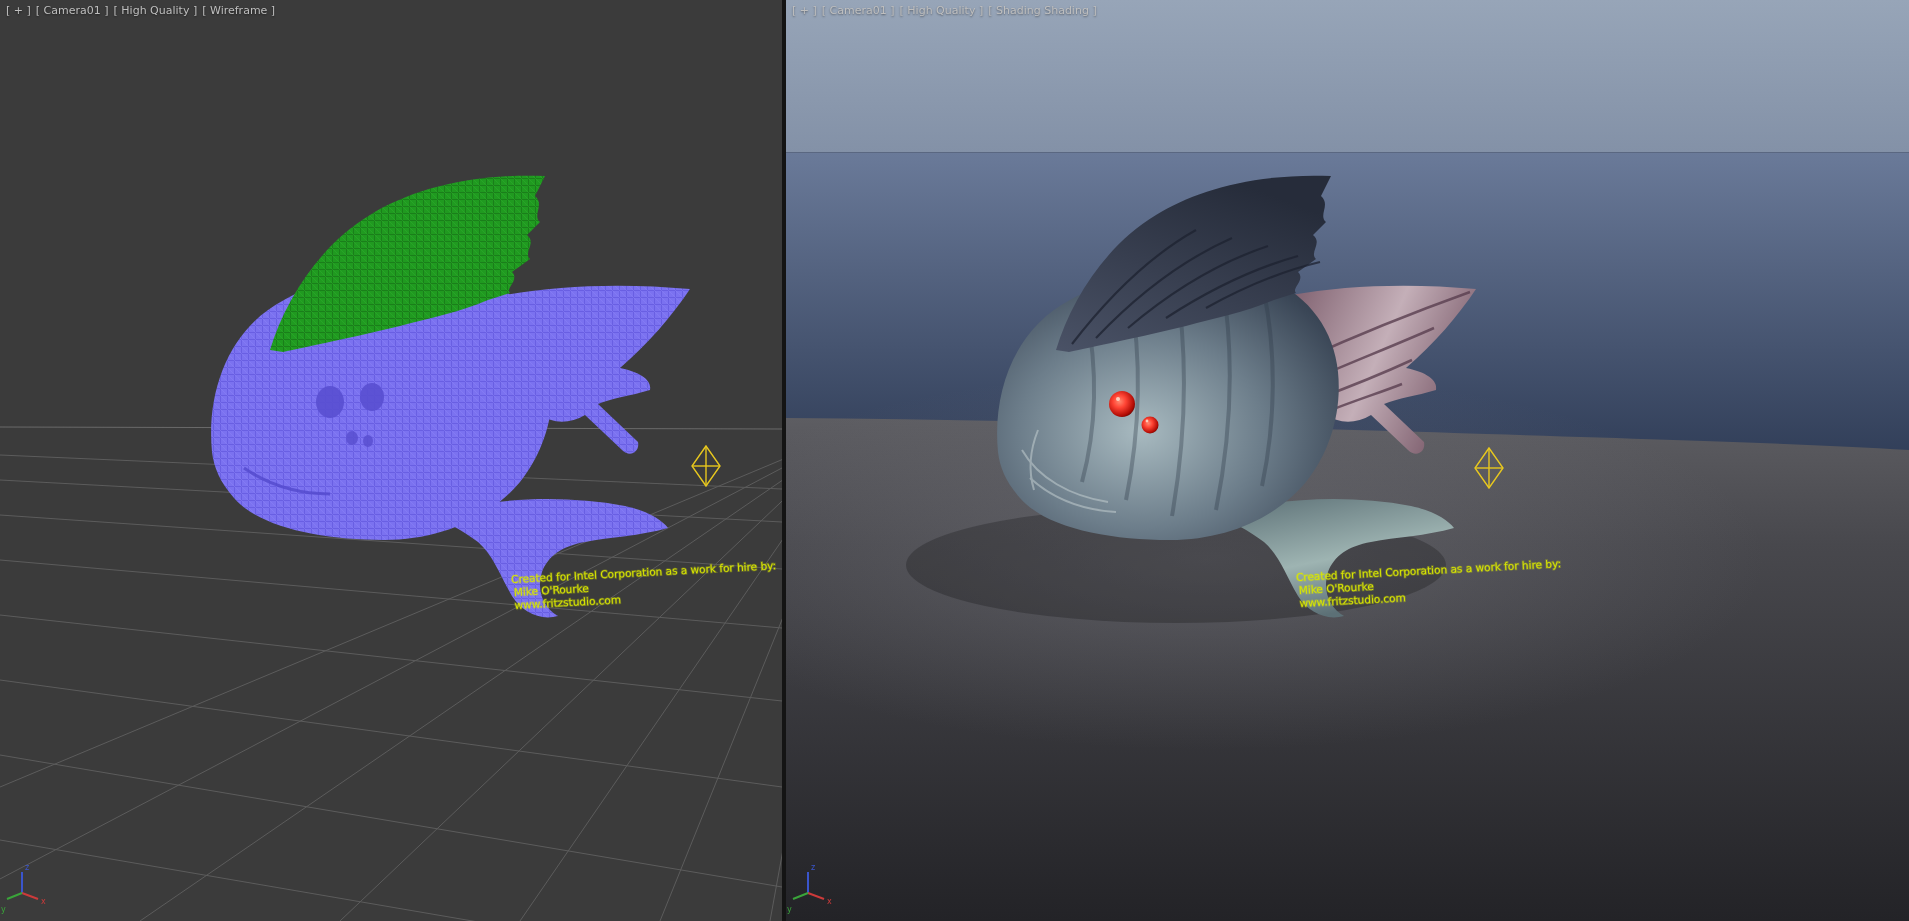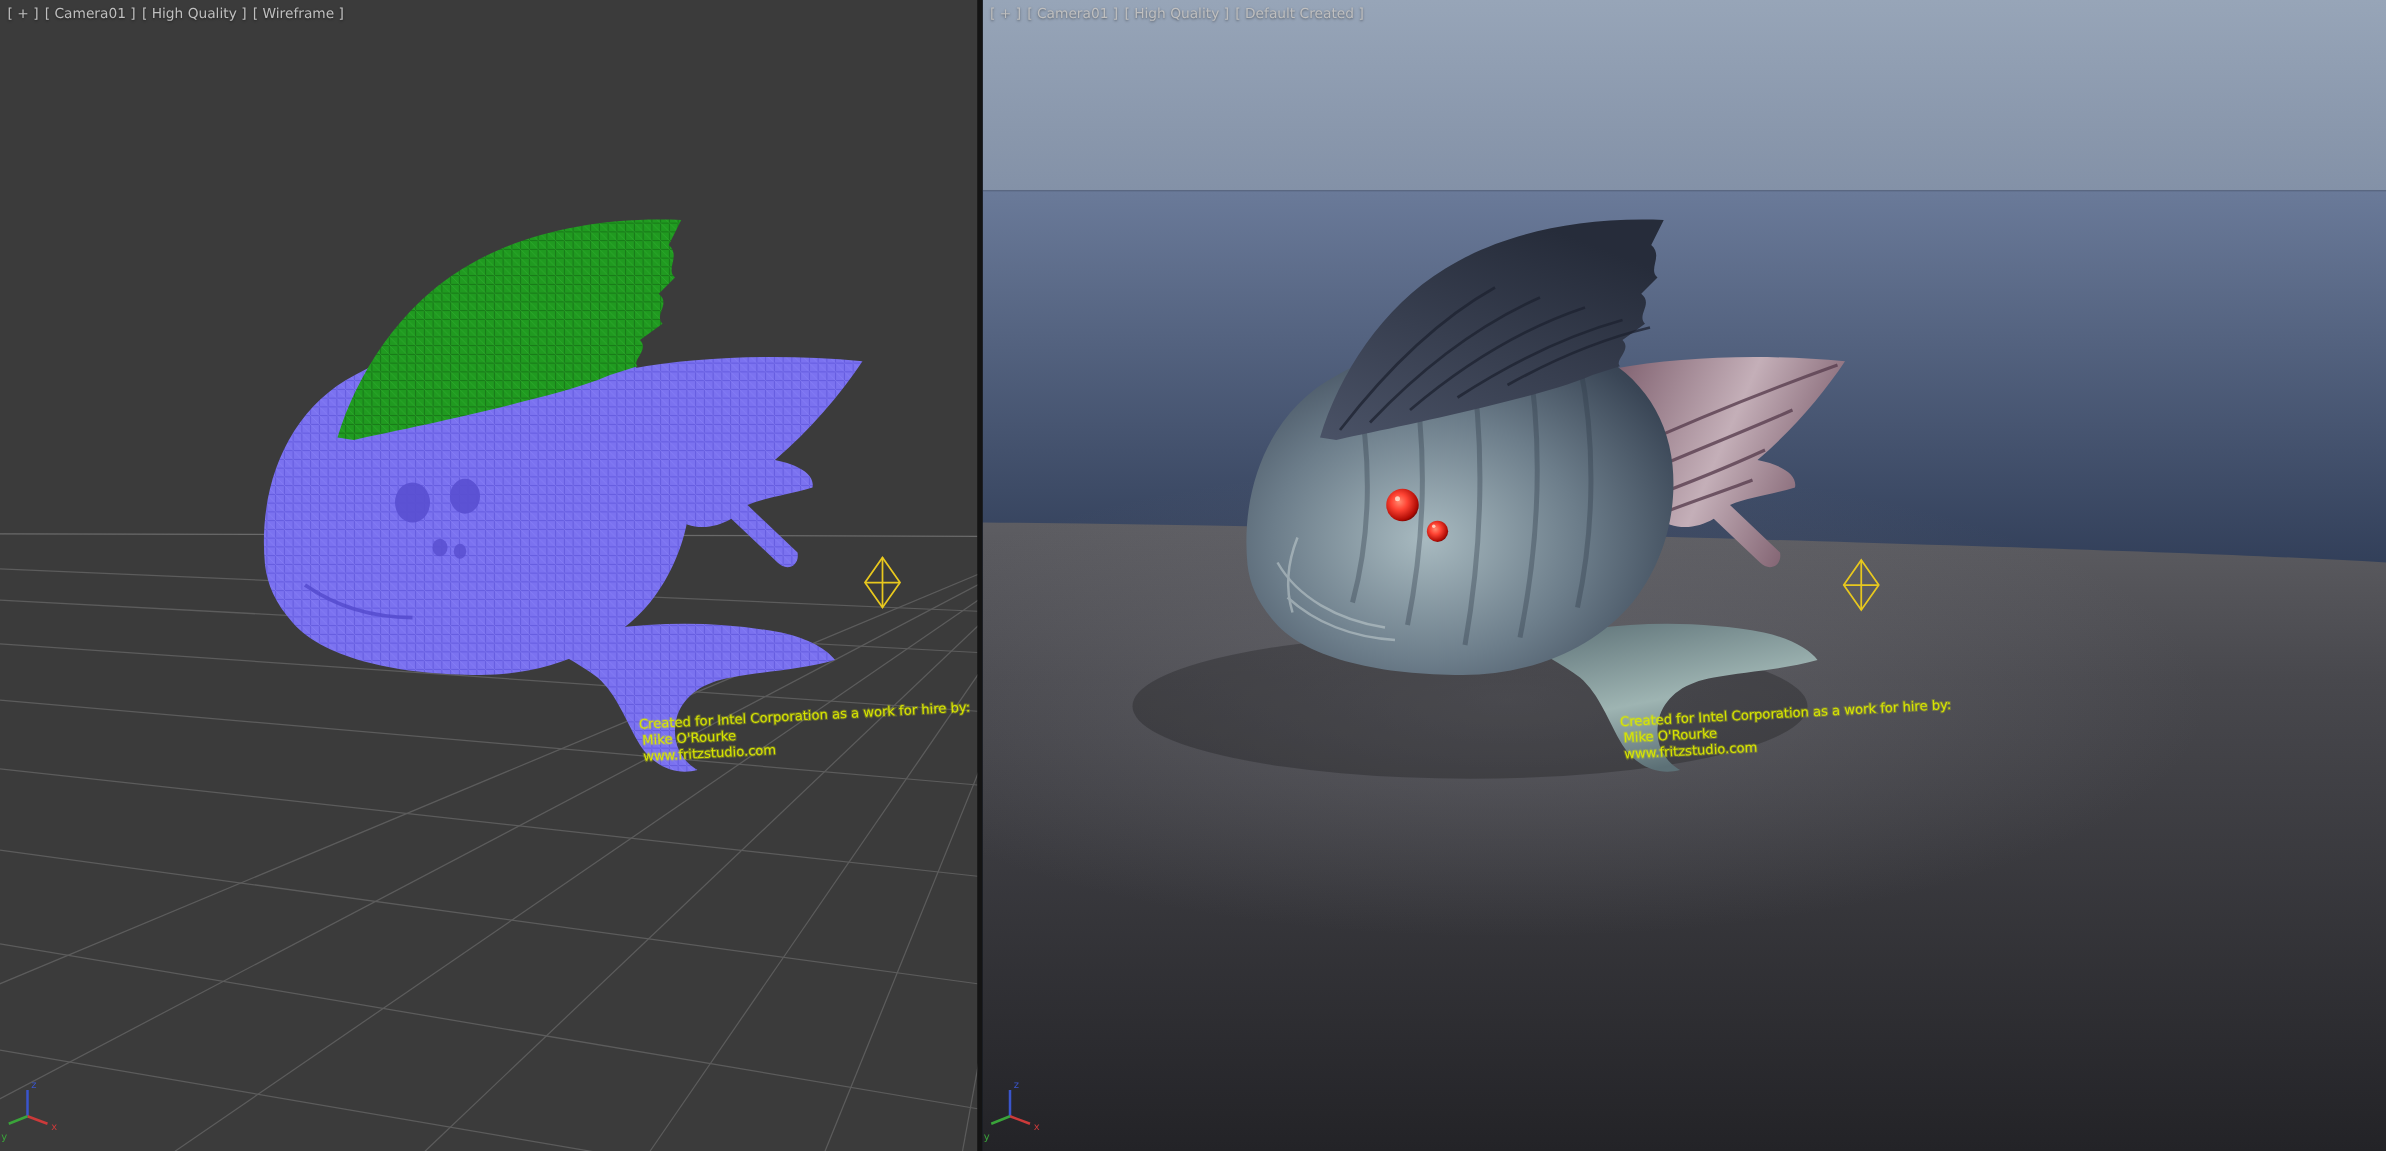--- a/index.html
+++ b/index.html
@@ -160,21 +160,21 @@
     </svg>
   </div>
 
   <div id="divider"></div>
 
   <div class="viewport" id="vp-right">
     <div class="vp-label">
       <span>[ + ]</span>
       <span>[ Camera01 ]</span>
       <span>[ High Quality ]</span>
-      <span>[ Default Created ]</span>
+      <span>[ Shading Shading ]</span>
     </div>
 
     <svg width="1123" height="921" viewBox="0 0 1123 921">
       <defs>
         <linearGradient id="skyTopG" x1="0" y1="0" x2="0" y2="1">
           <stop offset="0" style="stop-color:var(--sky-top)"></stop>
           <stop offset="1" style="stop-color:var(--sky-top2)"></stop>
         </linearGradient>
         <linearGradient id="skyMidG" x1="0" y1="0" x2="0" y2="1">
           <stop offset="0" style="stop-color:var(--sky-mid)"></stop>

